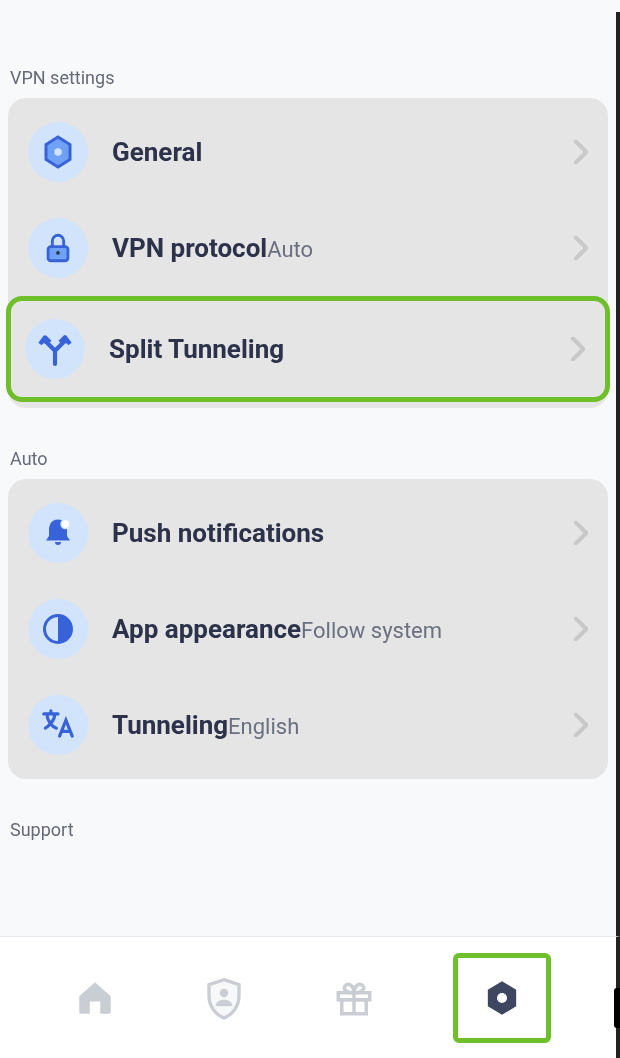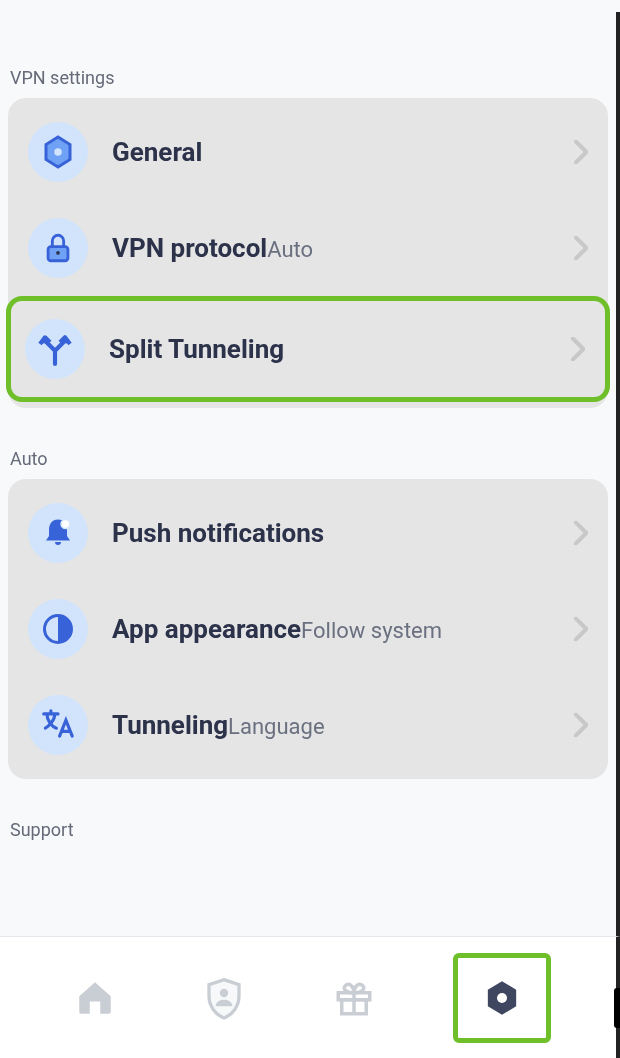--- a/index.html
+++ b/index.html
@@ -206,21 +206,21 @@
 
     <div class="row with-sub">
       <div class="icon-circle">
         <svg width="38" height="38" viewBox="0 0 24 24" fill="none">
           <path d="M3 5 H12 M7.5 3 V5 M5 5 C5 9 8 13 11 14 M10 5 C10 9 6 13 4 14" stroke="#3862d8" stroke-width="2" stroke-linecap="round" fill="none"></path>
           <path d="M13 19 L17 9 L21 19 M14.5 16 H19.5" stroke="#3862d8" stroke-width="2" stroke-linecap="round" fill="none"></path>
         </svg>
       </div>
       <div class="text-wrap">
         <div class="row-title">Tunneling</div>
-        <div class="row-sub">Language</div>
+        <div class="row-sub">English</div>
       </div>
       <svg class="chevron" width="14" height="24" viewBox="0 0 10 18">
           <path d="M1 1 L9 9 L1 17" stroke="currentColor" stroke-width="3" fill="none" stroke-linecap="round"></path>
         </svg>
     </div>
   </div>
 
   <div class="section-label later">Support</div>
 </div>
 

